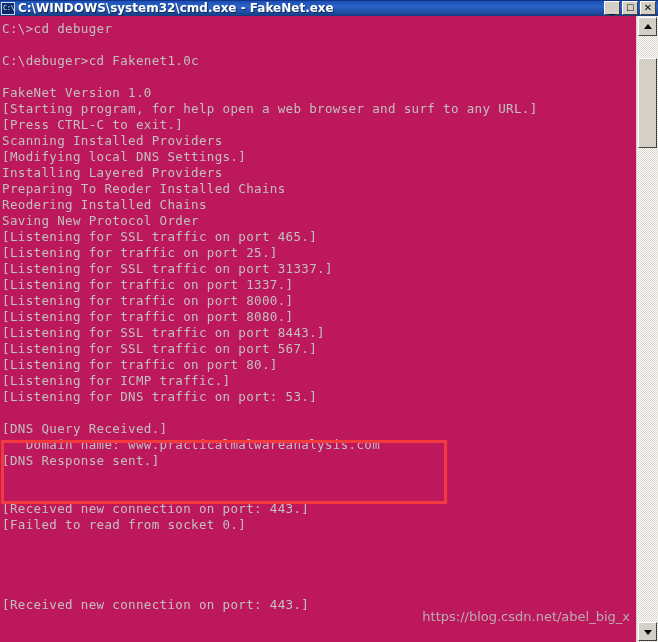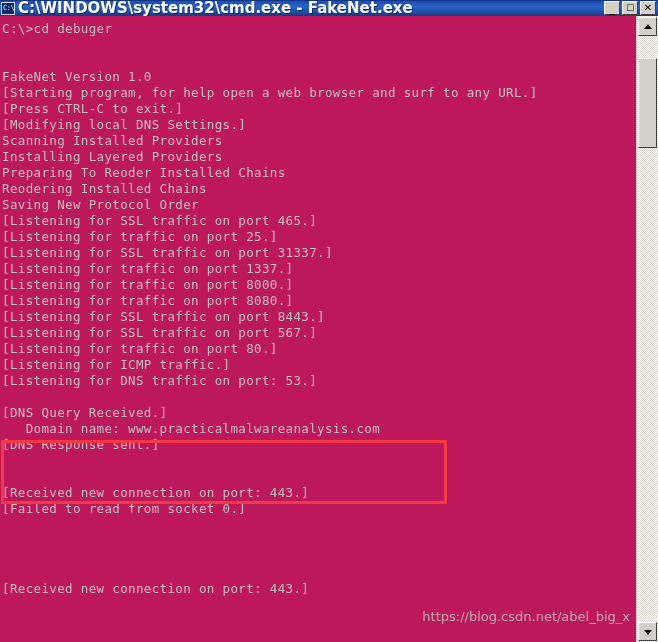--- a/index.html
+++ b/index.html
@@ -50,21 +50,21 @@
     left: 1px; top: 0px;
     font-family: "DejaVu Sans Mono", monospace;
     font-size: 7px;
     line-height: 11px;
     color: #e8e8e8;
     letter-spacing: -0.5px;
   }
   #title-text {
     color: #ffffff;
     font-family: "DejaVu Sans", sans-serif;
-    font-size: 15px;
+    font-size: 12px;
     font-weight: bold;
     white-space: nowrap;
     text-shadow: 1px 1px 0 rgba(0,0,0,0.45);
     flex: 1 1 auto;
     overflow: hidden;
   }
   .winbtns {
     display: flex;
     gap: 2px;
     margin-right: 2px;
@@ -221,26 +221,27 @@
         <span class="mark">✕</span>
       </div>
     </div>
   </div>
 
   <div id="console">
     <div id="console-pad">
       <div id="console-lines">
           <div class="line">C:\&gt;cd debuger</div>
           <div class="line blank"></div>
+          <div class="line">C:\debuger&gt;cd Fakenet1.0c</div>
           <div class="line blank"></div>
           <div class="line">FakeNet Version 1.0</div>
           <div class="line">[Starting program, for help open a web browser and surf to any URL.]</div>
           <div class="line">[Press CTRL-C to exit.]</div>
+          <div class="line">Scanning Installed Providers</div>
           <div class="line">[Modifying local DNS Settings.]</div>
-          <div class="line">Scanning Installed Providers</div>
           <div class="line">Installing Layered Providers</div>
           <div class="line">Preparing To Reoder Installed Chains</div>
           <div class="line">Reodering Installed Chains</div>
           <div class="line">Saving New Protocol Order</div>
           <div class="line">[Listening for SSL traffic on port 465.]</div>
           <div class="line">[Listening for traffic on port 25.]</div>
           <div class="line">[Listening for SSL traffic on port 31337.]</div>
           <div class="line">[Listening for traffic on port 1337.]</div>
           <div class="line">[Listening for traffic on port 8000.]</div>
           <div class="line">[Listening for traffic on port 8080.]</div>

